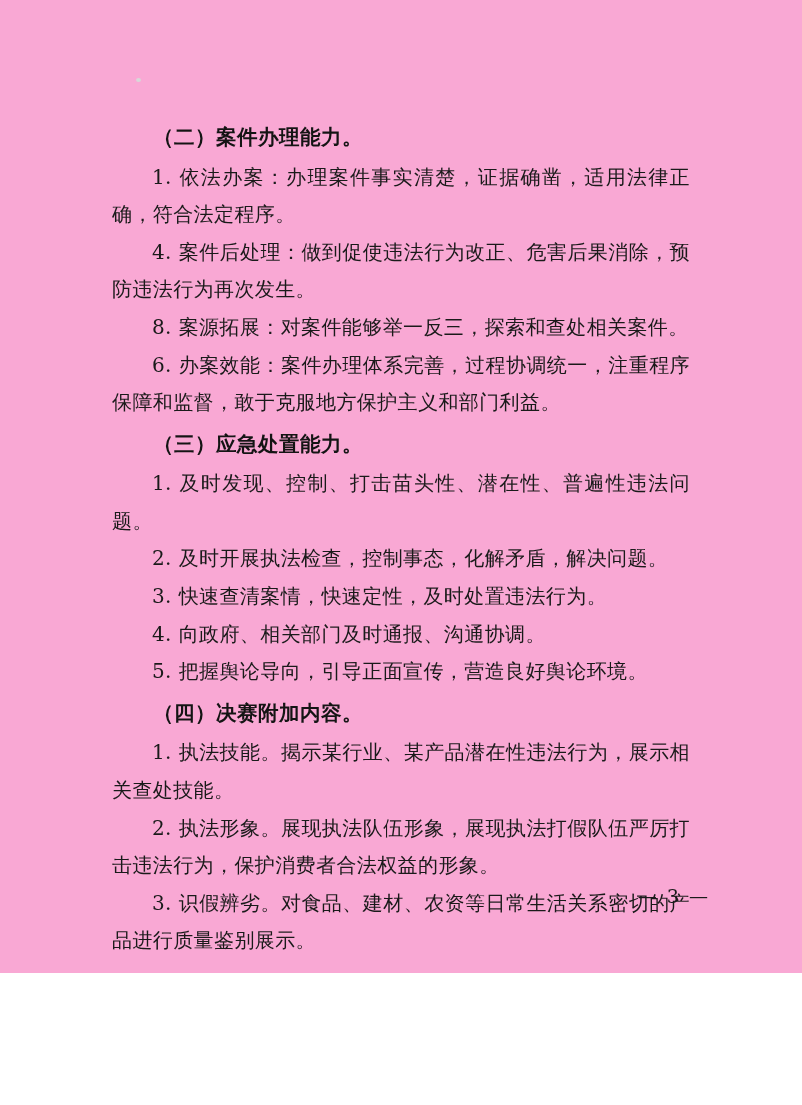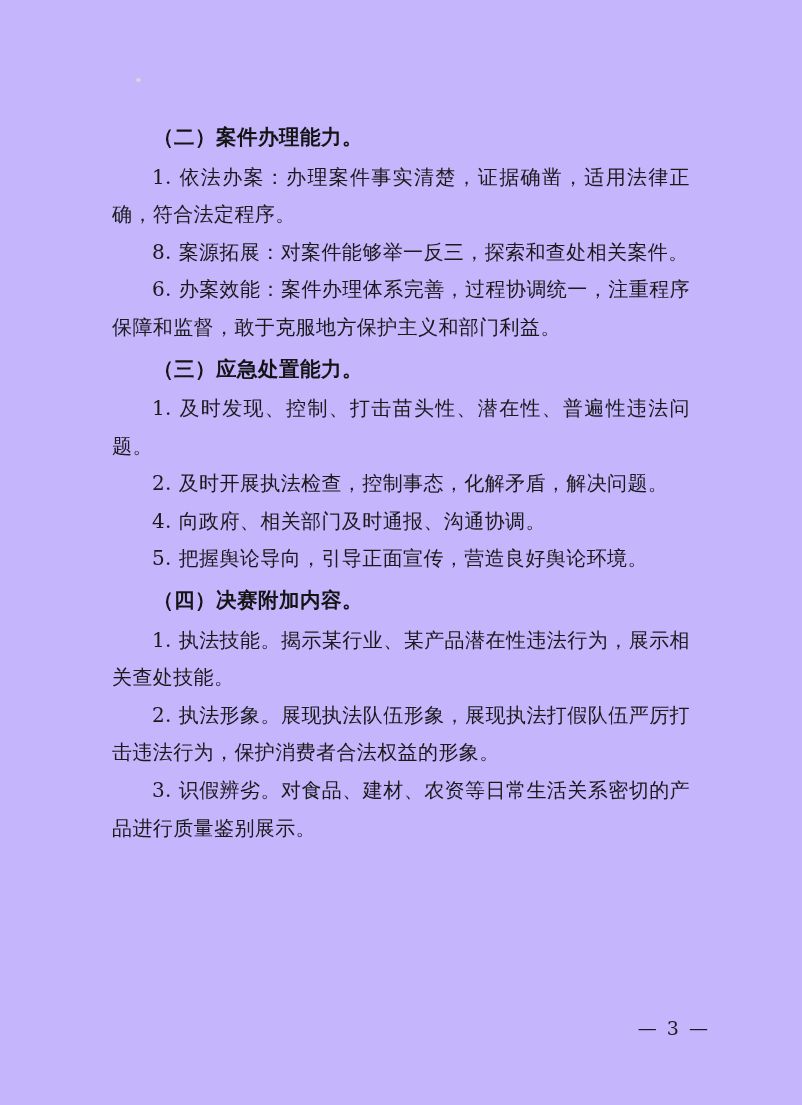--- a/index.html
+++ b/index.html
@@ -13,22 +13,22 @@
     font-family: "DejaVu Serif", "Liberation Serif", serif;
     color: #1a1a1a;
     position: relative;
     overflow: hidden;
   }
   .page {
     position: absolute;
     left: 0;
     top: 0;
     width: 802px;
-    height: 1105px;
-    background: #c4b5fd;
+    height: 973px;
+    background: #f9a8d4;
   }
   .content {
     position: absolute;
     left: 112px;
     top: 118px;
     width: 578px;
   }
   .heading {
     font-size: 20.5px;
     font-weight: bold;
@@ -77,30 +77,32 @@
 <body>
 
 <div class="page">
   <div class="speck"></div>
 
   <div class="content">
 
     <div class="block">
       <p class="heading">（二）案件办理能力。</p>
       <p class="para">1. 依法办案：办理案件事实清楚，证据确凿，适用法律正确，符合法定程序。</p>
+      <p class="para">4. 案件后处理：做到促使违法行为改正、危害后果消除，预防违法行为再次发生。</p>
       <p class="para">8. 案源拓展：对案件能够举一反三，探索和查处相关案件。</p>
       <p class="para">6. 办案效能：案件办理体系完善，过程协调统一，注重程序保障和监督，敢于克服地方保护主义和部门利益。</p>
     </div>
 
     <div class="section-gap"></div>
 
     <div class="block">
       <p class="heading">（三）应急处置能力。</p>
       <p class="para">1. 及时发现、控制、打击苗头性、潜在性、普遍性违法问题。</p>
       <p class="para">2. 及时开展执法检查，控制事态，化解矛盾，解决问题。</p>
+      <p class="para">3. 快速查清案情，快速定性，及时处置违法行为。</p>
       <p class="para">4. 向政府、相关部门及时通报、沟通协调。</p>
       <p class="para">5. 把握舆论导向，引导正面宣传，营造良好舆论环境。</p>
     </div>
 
     <div class="section-gap"></div>
 
     <div class="block">
       <p class="heading">（四）决赛附加内容。</p>
       <p class="para">1. 执法技能。揭示某行业、某产品潜在性违法行为，展示相关查处技能。</p>
       <p class="para">2. 执法形象。展现执法队伍形象，展现执法打假队伍严厉打击违法行为，保护消费者合法权益的形象。</p>

